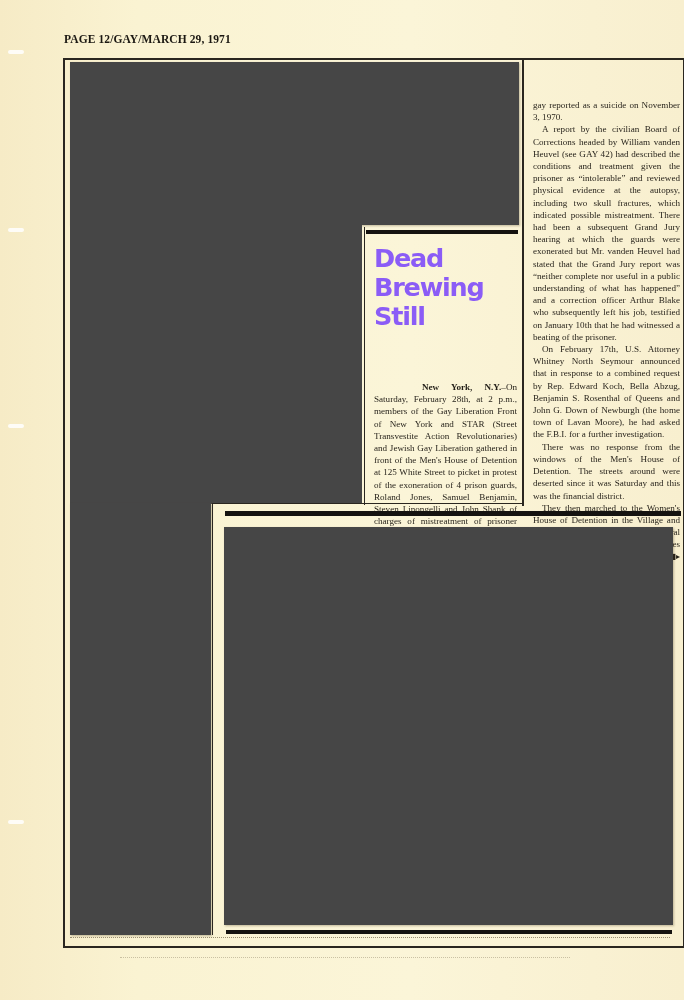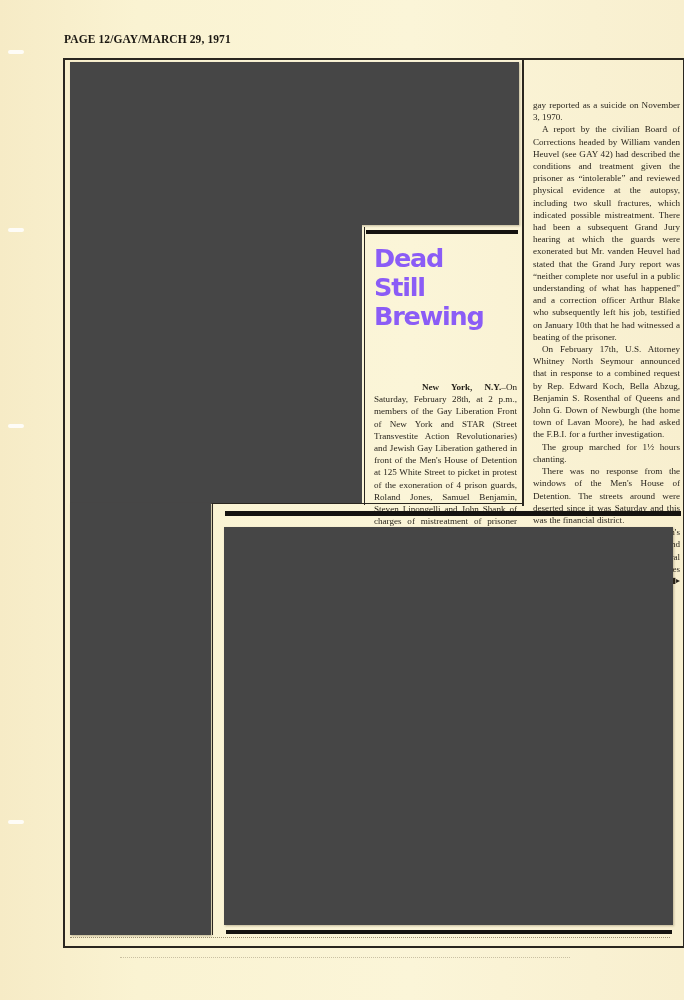--- a/index.html
+++ b/index.html
@@ -62,33 +62,32 @@
 <div class="abs gray" style="left:70px; top:503px; width:141px; height:432px;"></div>
 
 <div class="abs col-divider"></div>
 <div class="abs box-divider"></div>
 <div class="abs box-bottom-left"></div>
 
 <div class="abs rule-thick" style="left:366px; top:230px; width:152px; height:4px;"></div>
 
 <div class="abs headline">
   <div>Dead</div>
+  <div>Brewing</div>
   <div>Still</div>
-  <div>Brewing</div>
 </div>
 
 <div class="abs body-text art-left">
   <p class="noindent"><span class="dateline">New York, N.Y.</span><span>–On Saturday, February 28th, at 2 p.m., members of the Gay Liberation Front of New York and STAR (Street Transvestite Action Revolutionaries) and Jewish Gay Liberation gathered in front of the Men's House of Detention at 125 White Street to picket in protest of the exoneration of 4 prison guards, Roland Jones, Samuel Benjamin, Steven Linongelli and John Shank of charges of mistreatment of prisoner Raymond Lavan Moore, a black</span></p>
 </div>
 
 <div class="abs body-text art-right">
   <p class="noindent">gay reported as a suicide on November 3, 1970.</p>
   <p>A report by the civilian Board of Corrections headed by William vanden Heuvel (see GAY 42) had described the conditions and treatment given the prisoner as “intolerable” and reviewed physical evidence at the autopsy, including two skull fractures, which indicated possible mistreatment. There had been a subsequent Grand Jury hearing at which the guards were exonerated but Mr. vanden Heuvel had stated that the Grand Jury report was “neither complete nor useful in a public understanding of what has happened” and a correction officer Arthur Blake who subsequently left his job, testified on January 10th that he had witnessed a beating of the prisoner.</p>
   <p>On February 17th, U.S. Attorney Whitney North Seymour announced that in response to a combined request by Rep. Edward Koch, Bella Abzug, Benjamin S. Rosenthal of Queens and John G. Down of Newburgh (the home town of Lavan Moore), he had asked the F.B.I. for a further investigation.</p>
-  <p>The group marched for 1½ hours chanting.</p>
   <p>There was no response from the windows of the Men's House of Detention. The streets around were deserted since it was Saturday and this was the financial district.</p>
   <p><span>They then marched to the Women's House of Detention in the Village and picketed for 20 minutes. Several inmates shouted approval and responses from their windows.</span> <span class="end-mark">■▸</span></p>
 </div>
 
 <div class="abs rule-thick" style="left:225px; top:511px; width:456px; height:5px;"></div>
 <div class="abs" style="left:212px; top:503px; width:311px; height:1px; background:#2a261f;"></div>
 
 <div class="abs gray" style="left:224px; top:527px; width:449px; height:398px;"></div>
 
 <div class="abs rule-thick" style="left:226px; top:930px; width:446px; height:4px;"></div>

